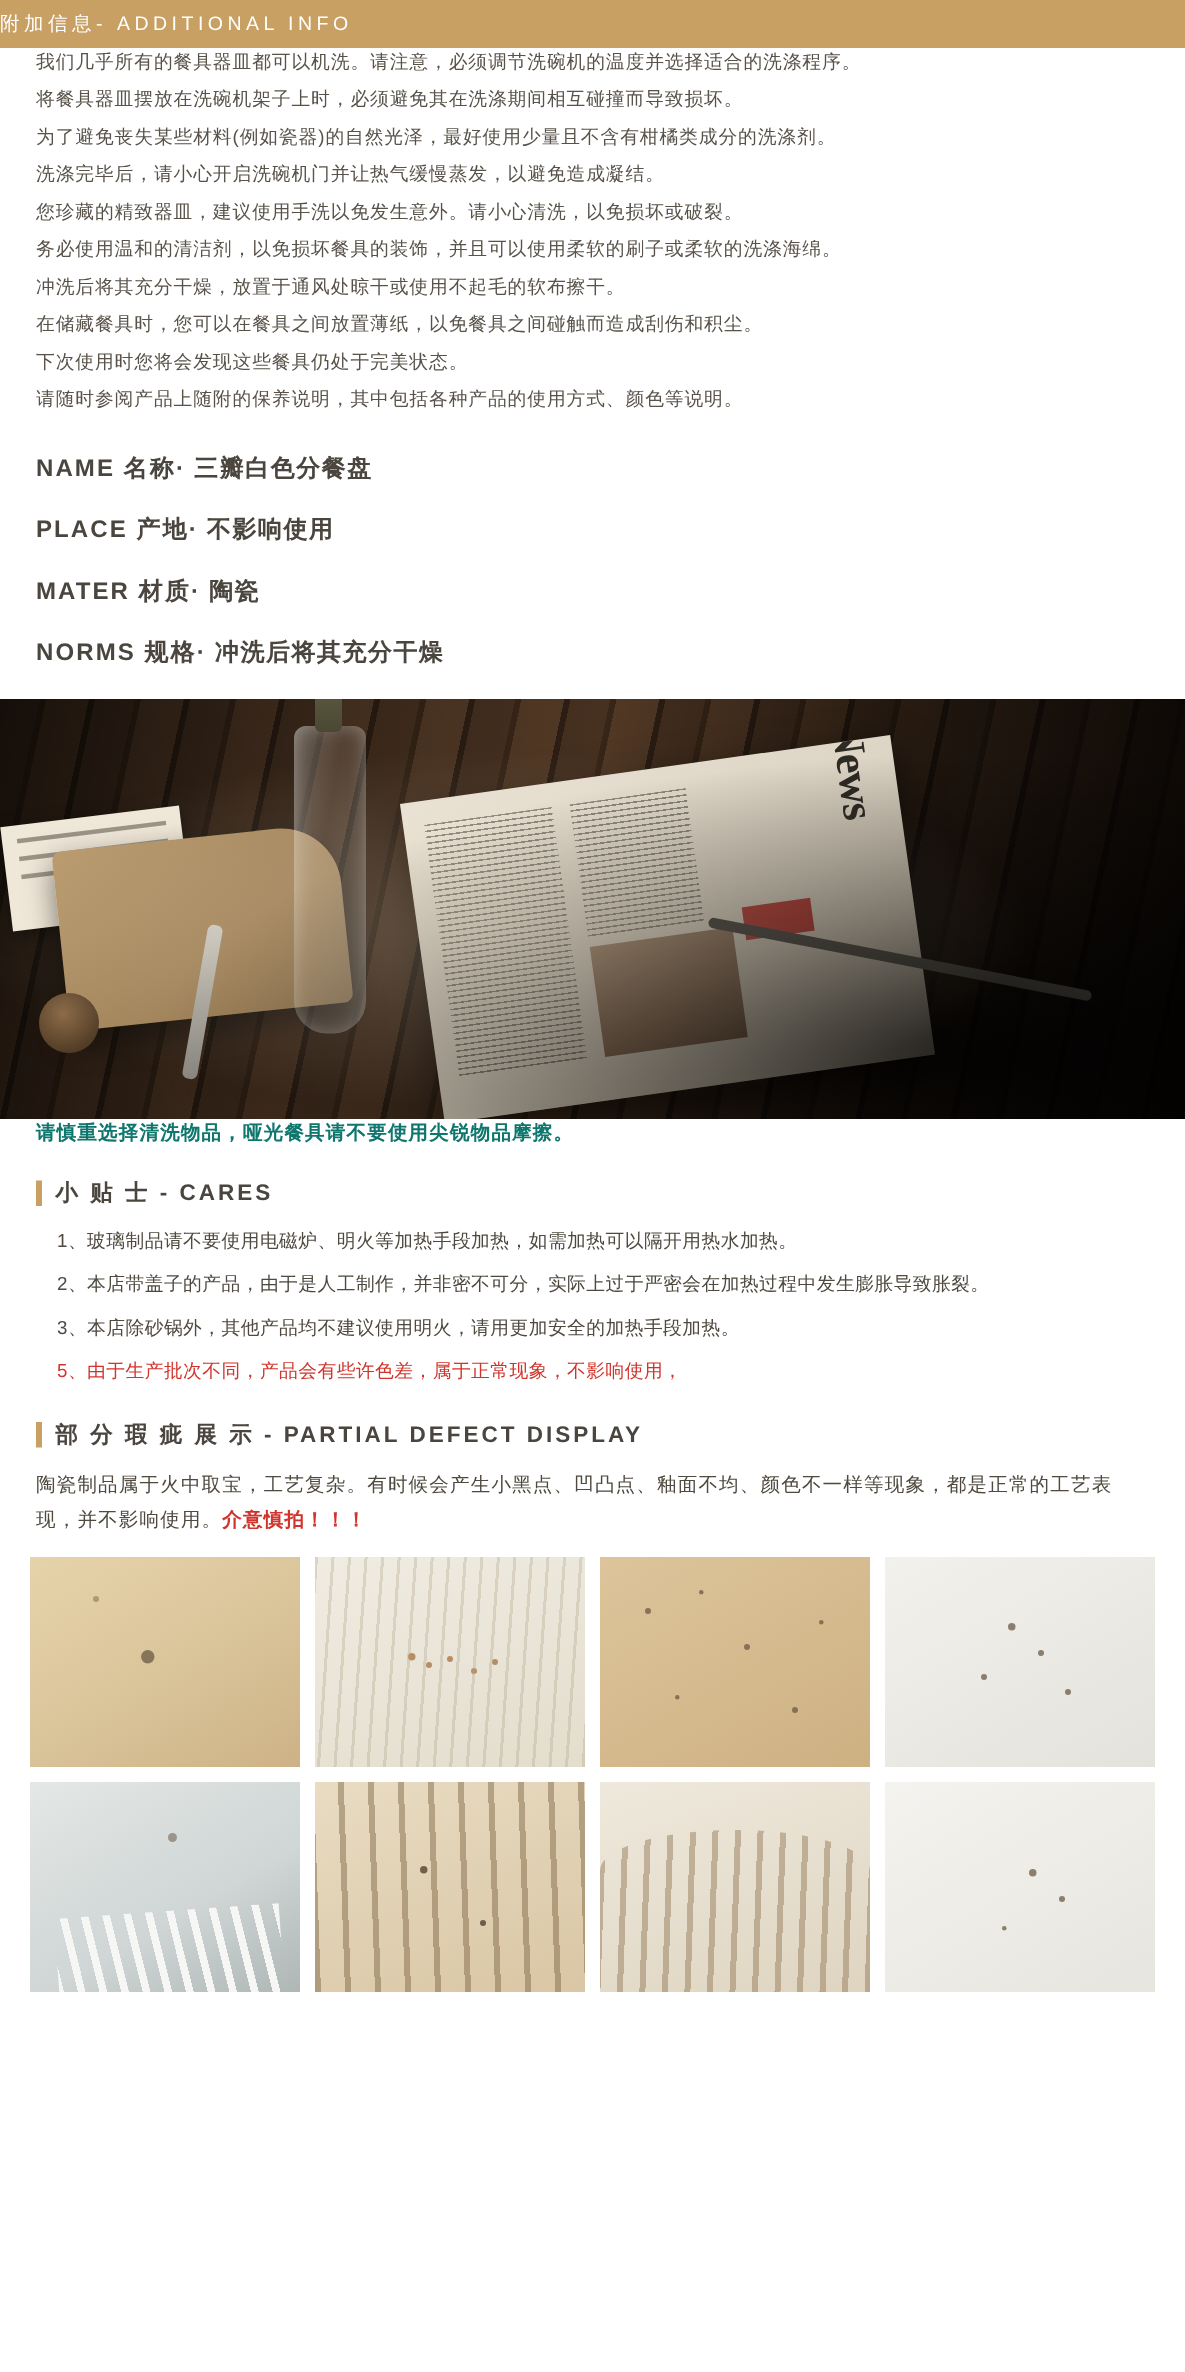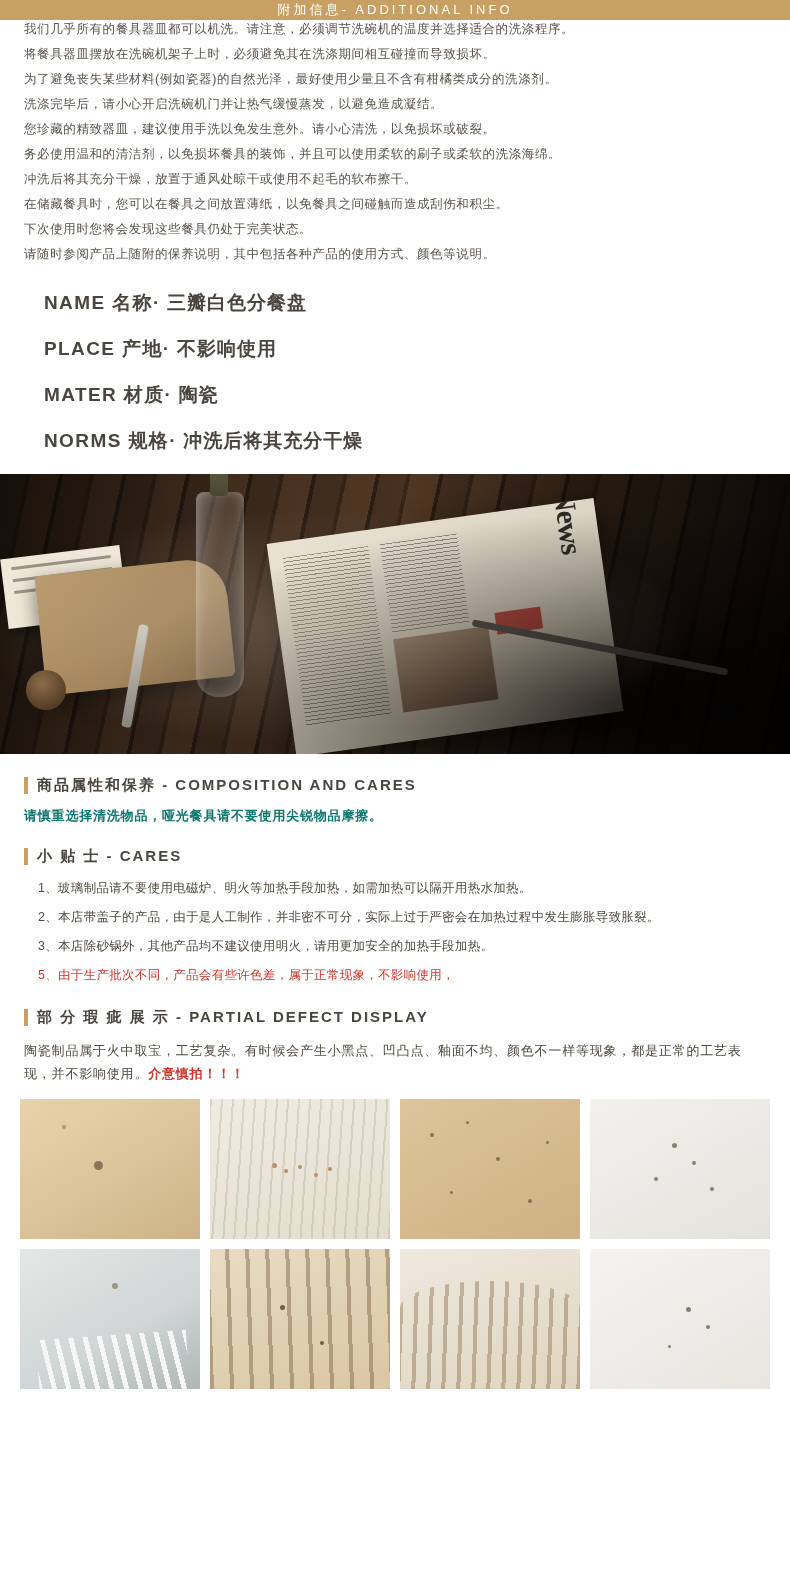--- a/index.html
+++ b/index.html
@@ -14,25 +14,24 @@
     -webkit-font-smoothing: antialiased;
   }
   .page {
     width: 790px;
     position: relative;
     overflow: hidden;
   }
 
   
   .top-banner {
-    height: 20px;
+    height: 32px;
     background: #c9a063;
     display: flex;
     align-items: center;
-    justify-content: center;
   }
   .top-banner .txt {
     color: #ffffff;
     font-size: 13px;
     letter-spacing: 3px;
     font-weight: 400;
   }
 
   
   .section {
@@ -68,25 +67,24 @@
     color: #585249;
     letter-spacing: 0.6px;
   }
 
   
   .specs {
     margin-top: 26px;
     margin-bottom: 18px;
   }
   .spec-row {
-    font-size: 19px;
+    font-size: 16px;
     color: #4a453e;
     margin-bottom: 20px;
     letter-spacing: 1px;
-    margin-left: 20px;
   }
   .spec-row .k {
     font-weight: bold;
     letter-spacing: 1.4px;
   }
   .spec-row .v {
     font-weight: bold;
   }
 
   
@@ -356,24 +354,20 @@
       <div class="col c2"></div>
       <div class="photo"></div>
       <div class="redbox"></div>
       <div class="masthead">Mauris News</div>
     </div>
     <div class="pb-stick"></div>
     <div class="pb-vignette"></div>
   </div>
 
   <div class="section">
-    <div class="sec-title">
-      <span class="sec-bar"></span>
-      <span class="t">商品属性和保养 -  COMPOSITION AND CARES</span>
-    </div>
     <p class="red-note">请慎重选择清洗物品，哑光餐具请不要使用尖锐物品摩擦。</p>
 
     <div class="sec-title">
       <span class="sec-bar"></span>
       <span class="t">小 贴 士 -  CARES</span>
     </div>
     <ul class="tips-list">
       <li>1、玻璃制品请不要使用电磁炉、明火等加热手段加热，如需加热可以隔开用热水加热。</li>
       <li>2、本店带盖子的产品，由于是人工制作，并非密不可分，实际上过于严密会在加热过程中发生膨胀导致胀裂。</li>
       <li>3、本店除砂锅外，其他产品均不建议使用明火，请用更加安全的加热手段加热。</li>

